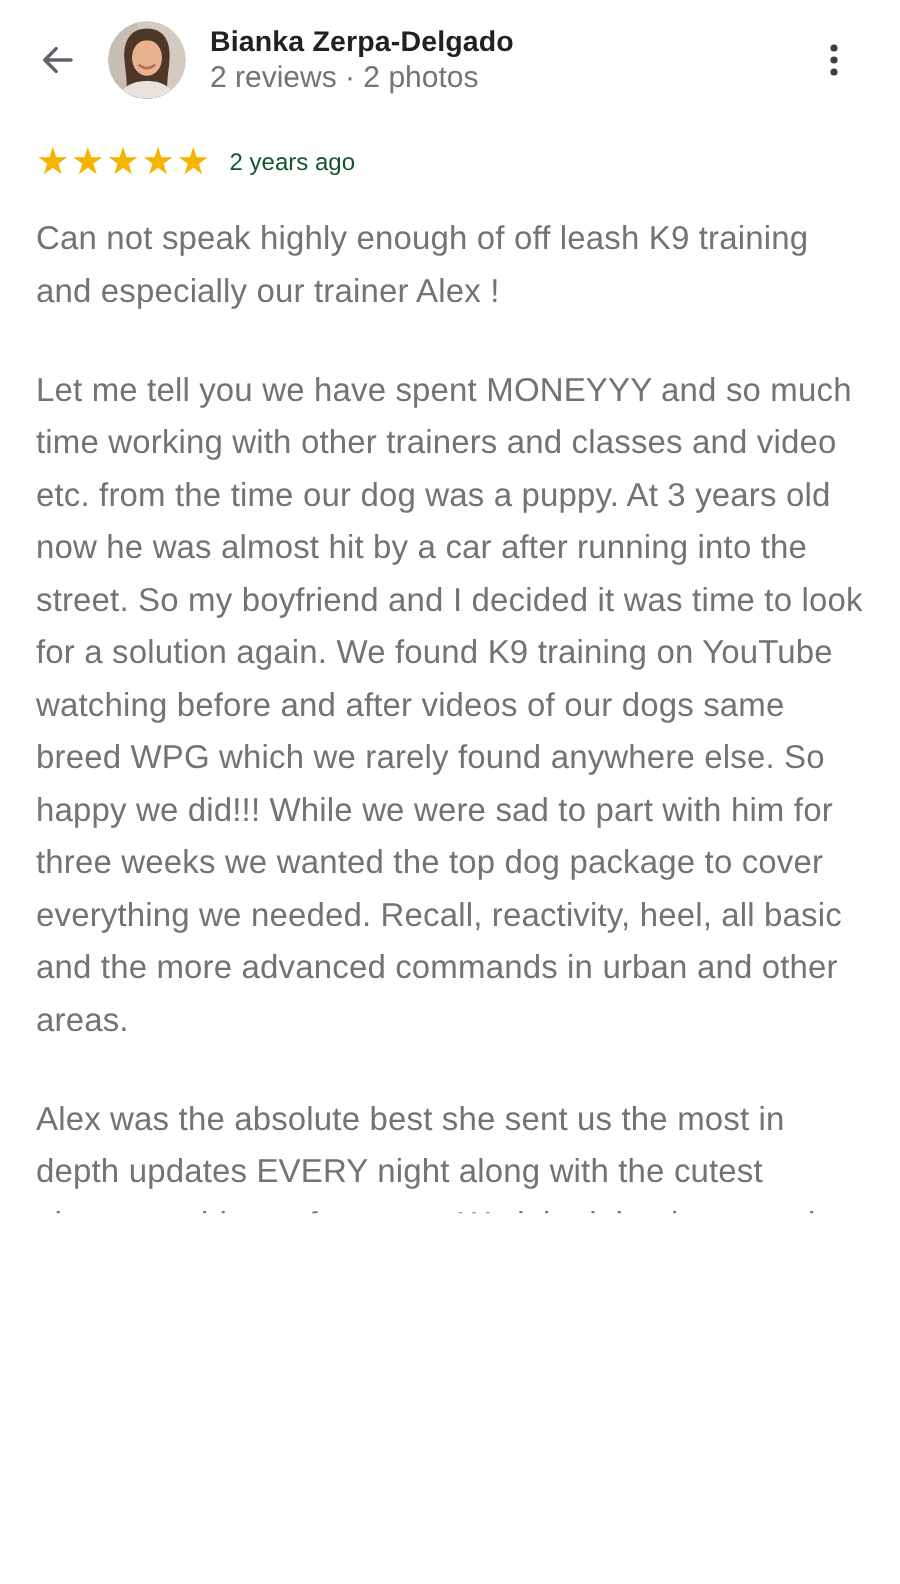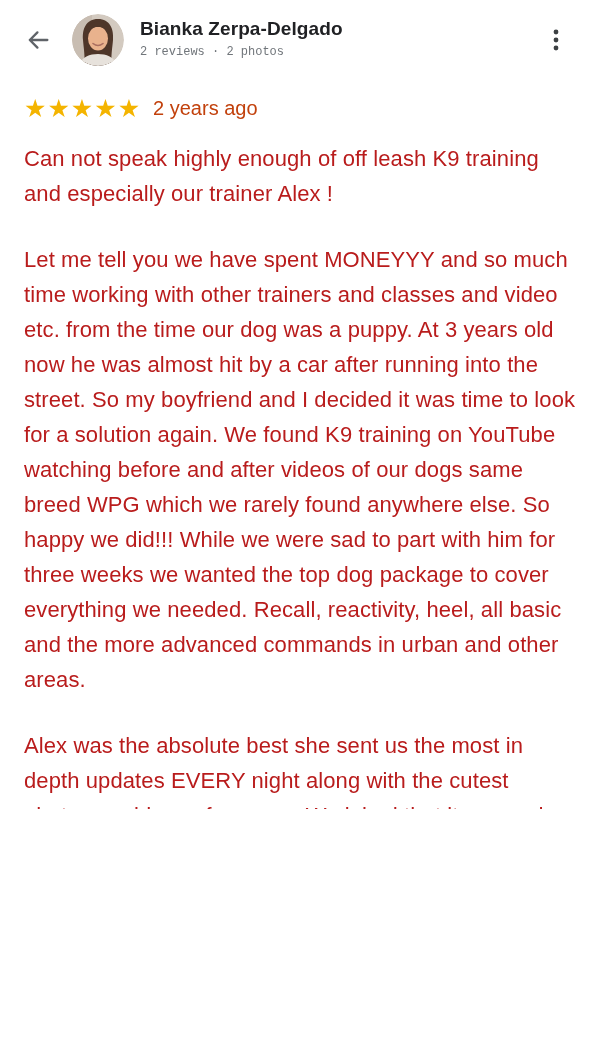--- a/index.html
+++ b/index.html
@@ -46,56 +46,55 @@
     min-width: 0;
   }
   .user-name {
     font-size: 19px;
     font-weight: bold;
     color: #202124;
     letter-spacing: 0.1px;
     line-height: 22px;
   }
   .user-meta {
-    font-size: 12px;
+    font-size: 20px;
     color: #70757a;
     margin-top: 3px;
     line-height: 19px;
-    font-family: Liberation Mono, monospace;
   }
   .more-btn { margin-right: 8px; }
   .more-btn svg { width: 24px; height: 28px; }
   .rating-row {
     display: flex;
     align-items: center;
     padding: 0 24px;
     margin-top: 28px;
   }
   .stars {
     color: #f4b400;
     font-size: 25px;
     line-height: 1;
     letter-spacing: 1px;
     white-space: nowrap;
   }
   .time-ago {
-    color: #c2410c;
-    font-size: 20px;
+    color: #14532d;
+    font-size: 16px;
     margin-left: 12px;
   }
   .review-body {
     padding: 0 24px;
     margin-top: 20px;
     width: 552px;
     box-sizing: content-box;
   }
   .review-body p {
     font-size: 22px;
     line-height: 35px;
-    color: #b91c1c;
+    color: #737373;
     letter-spacing: 0.1px;
     margin: 0 0 31px 0;
   }
 </style>
 </head>
 <body>
 
 <div class="screen">
 
   <header class="header">

